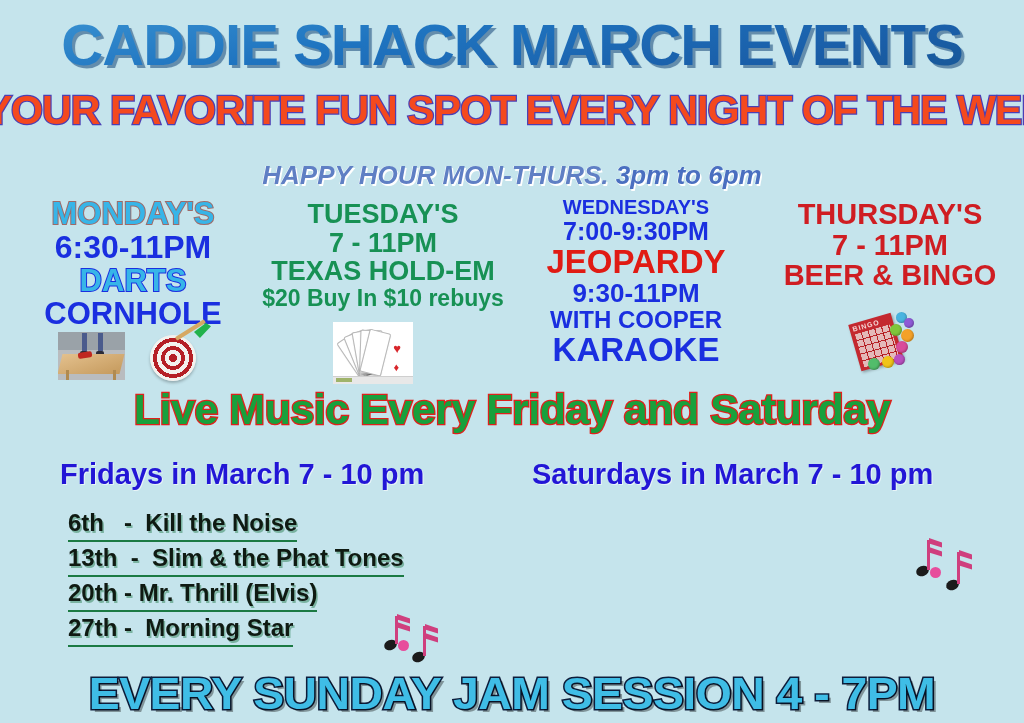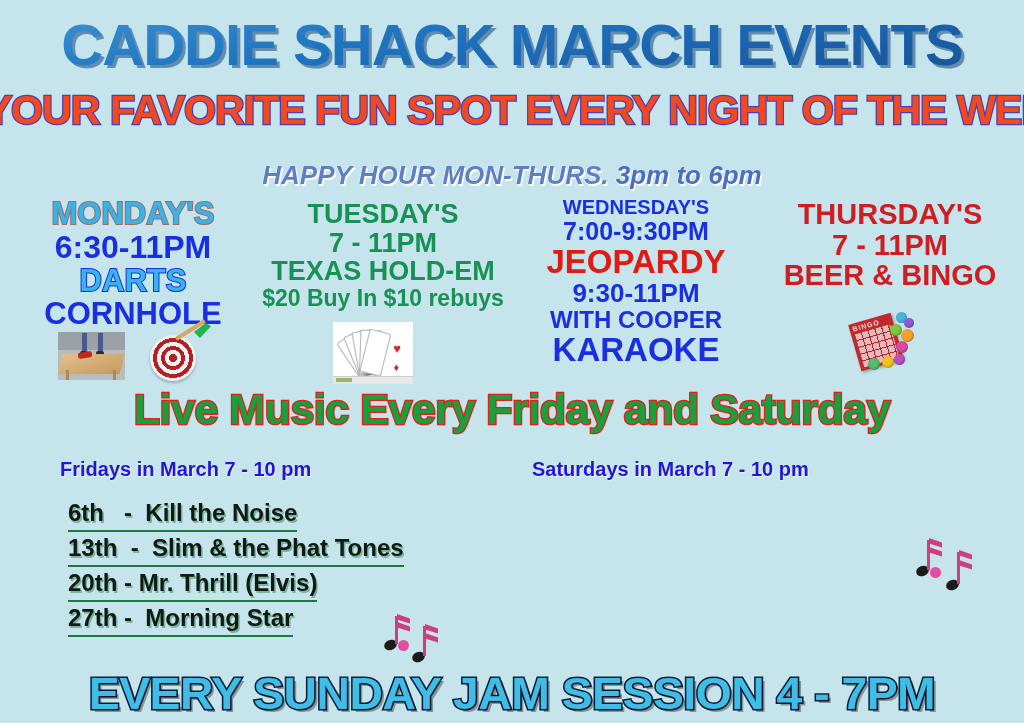--- a/index.html
+++ b/index.html
@@ -173,21 +173,21 @@
     -webkit-text-stroke:2.6px #e0201c;
     paint-order:stroke fill;
     letter-spacing:-0.5px;
   }
 
   
   .sched{position:absolute;}
   #sched-fri{left:52px;top:458px;width:420px;}
   #sched-sat{left:486px;top:458px;width:460px;}
   .sched-head{
-    font-size:20px;font-weight:bold;color:#2216d6;margin-bottom:6px;
+    font-size:29px;font-weight:bold;color:#2216d6;margin-bottom:6px;
     text-shadow:1px 1px 0 rgba(255,255,255,.6);
   }
   #sched-fri .sched-head{padding-left:8px;}
   #sched-sat .sched-head{padding-left:46px;}
   .sched ul{list-style:none;margin:16px;padding:0;}
   .sched li{
     font-size:24px;font-weight:bold;color:#0f1a12;
     line-height:1.33;white-space:pre;
     display:block;
   }

